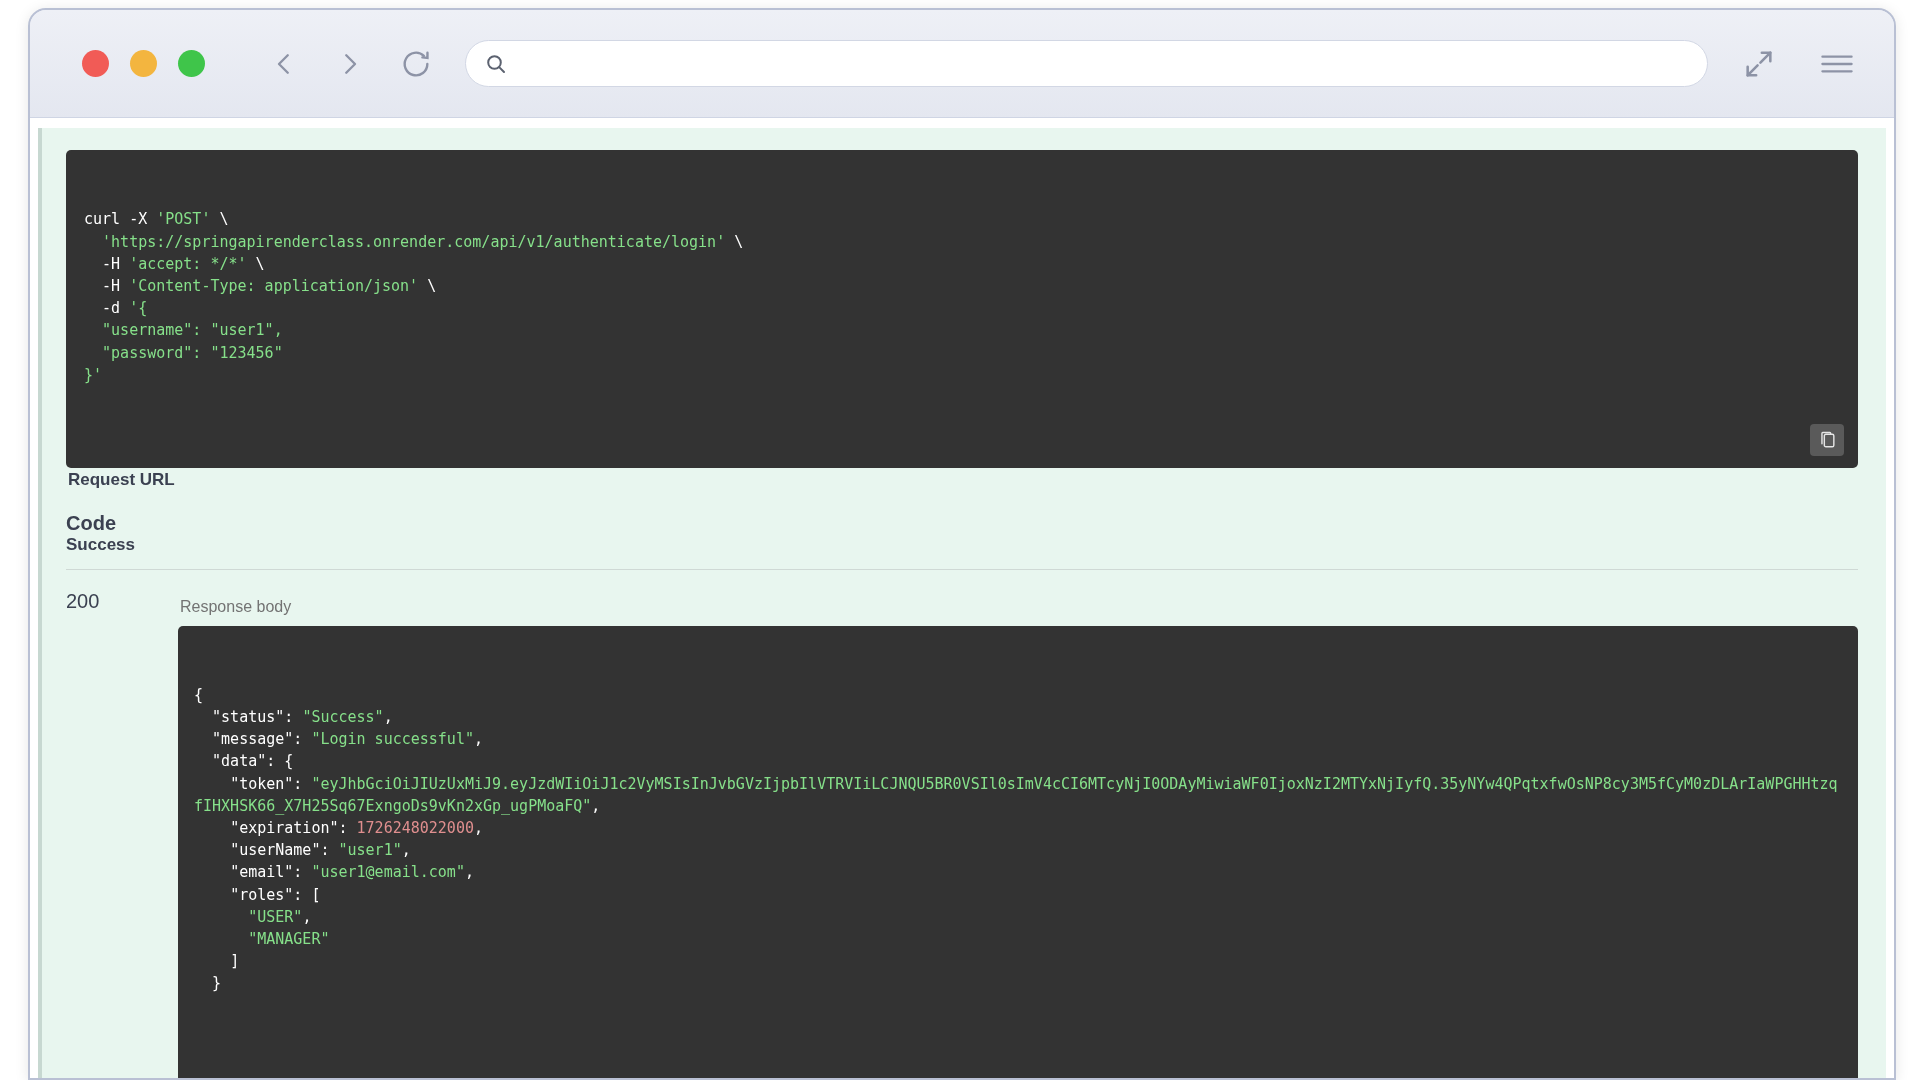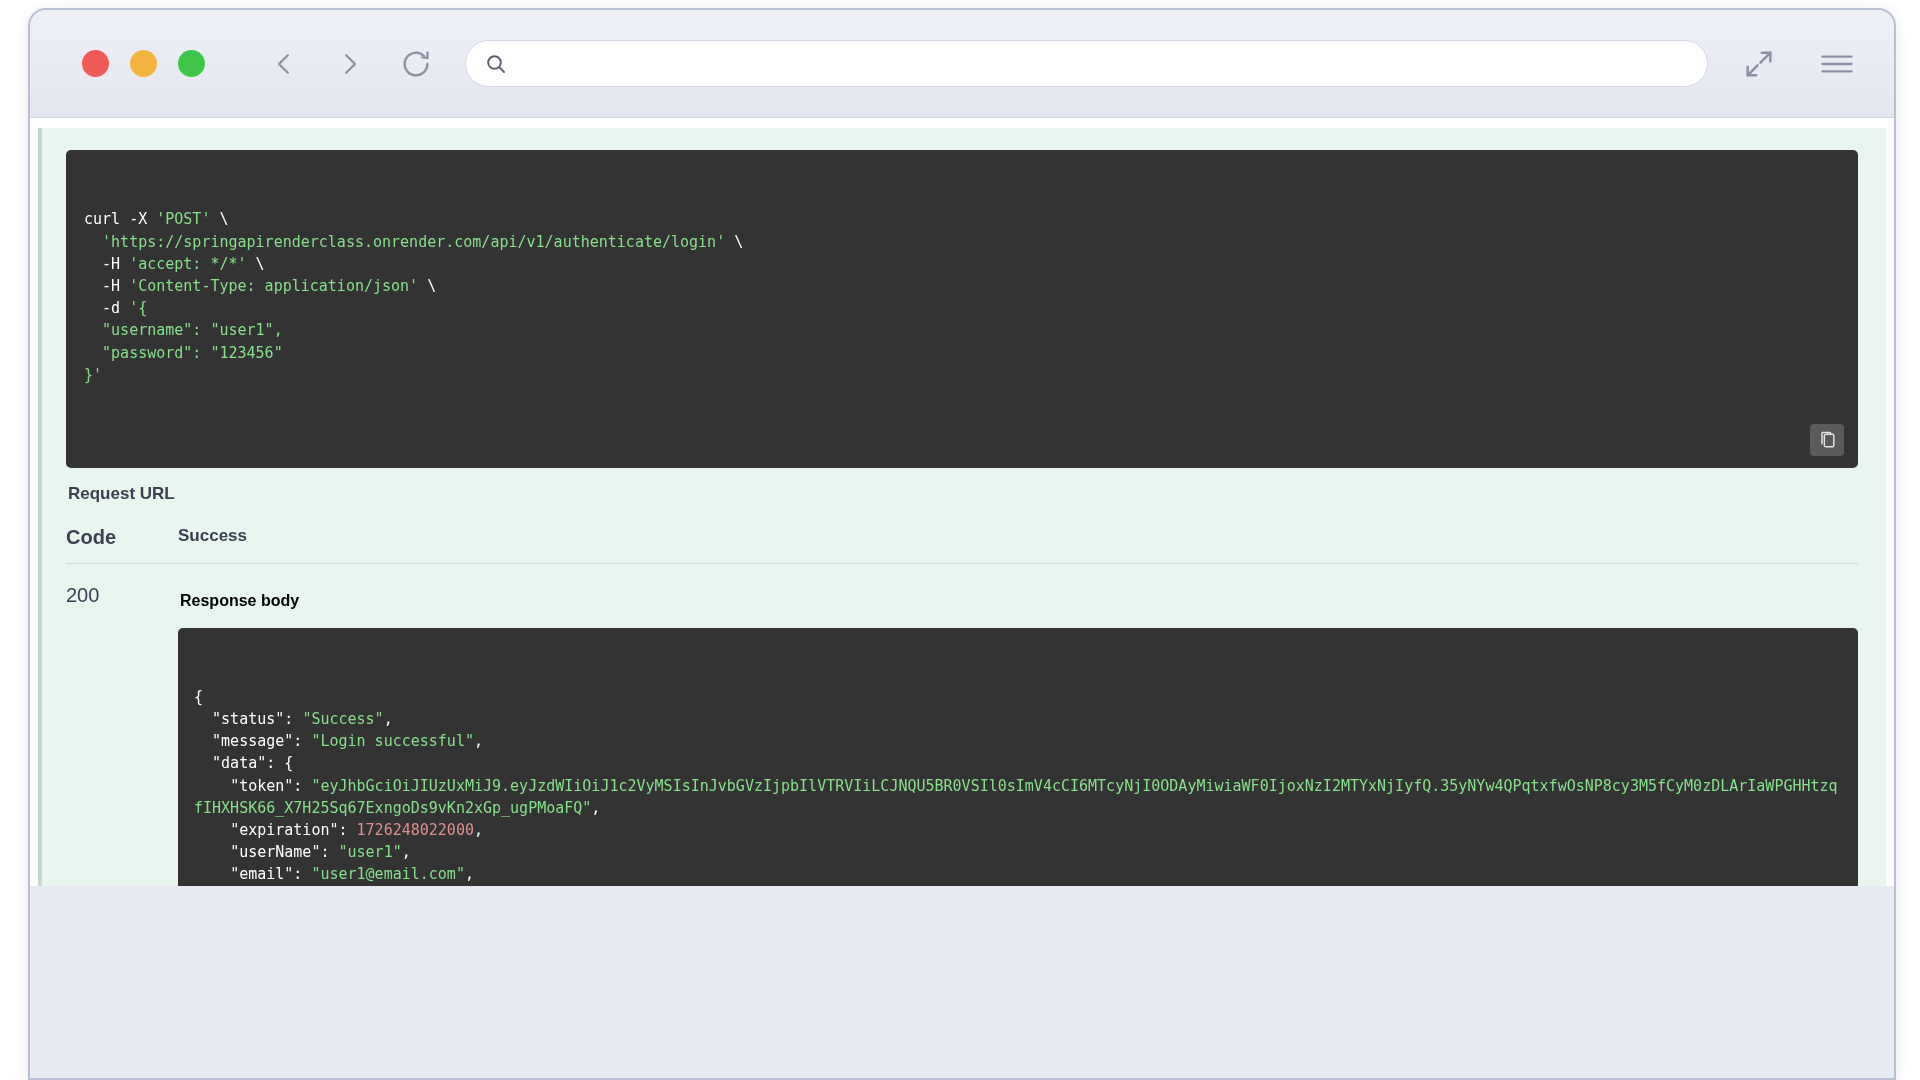--- a/index.html
+++ b/index.html
@@ -61,21 +61,21 @@
     font-family: "Liberation Sans", sans-serif;
     font-size: 16px;
     color: #333;
     background: transparent;
   }
   .right-icons { display: flex; align-items: center; gap: 44px; margin-right: 14px; }
 
   
   #viewport {
     position: relative;
-    height: 768px;
+    height: 962px;
     background: #ffffff;
     overflow: hidden;
   }
   #page {
     position: absolute;
     left: 0; top: 0; right: 0; bottom: 0;
     background: #ffffff;
   }
   #content-pane {
     position: absolute;
@@ -127,55 +127,56 @@
   }
 
   
   #curl-block {
     margin-top: 4px;
     padding: 14px 18px 16px 18px;
     min-height: 178px;
   }
   #curl-copy { right: 14px; bottom: 12px; }
 
-  #request-url-label { margin: 16px 0 8px 2px; }
+  #request-url-label { margin: 2px 0 8px 2px; }
   #request-url-block {
     padding: 14px 18px;
     font-weight: bold;
     letter-spacing: 0.2px;
   }
 
   #server-response-label { margin: 22px 0 0 2px; }
 
   
   #resp-table { margin-top: 22px; }
   .thead {
     display: flex;
     padding-bottom: 14px;
     border-bottom: 1px solid #cfd9d5;
+    flex-direction: column;
   }
   .th-code {
     width: 112px;
     font-size: 20px; font-weight: bold; color: #3b4151;
   }
   .th-details {
     font-size: 17px; font-weight: bold; color: #3b4151;
   }
   .trow { display: flex; padding-top: 20px; }
   .td-code {
     width: 112px;
     font-size: 20px;
     color: #3b4151;
     font-family: "Liberation Sans", sans-serif;
   }
   .td-details { flex: 1; min-width: 0; }
 
   .sub-label {
-    font-size: 16px; font-weight: bold; color: #000000;
-    margin: 8px 0 18px 2px;
+    font-size: 16px; font-weight: normal; color: #737373;
+    margin: 8px 0 10px 2px;
   }
   #response-body-block {
     padding: 13px 16px 22px 16px;
   }
 </style>
 </head>
 <body>
 
 <div id="browser-window">
 

